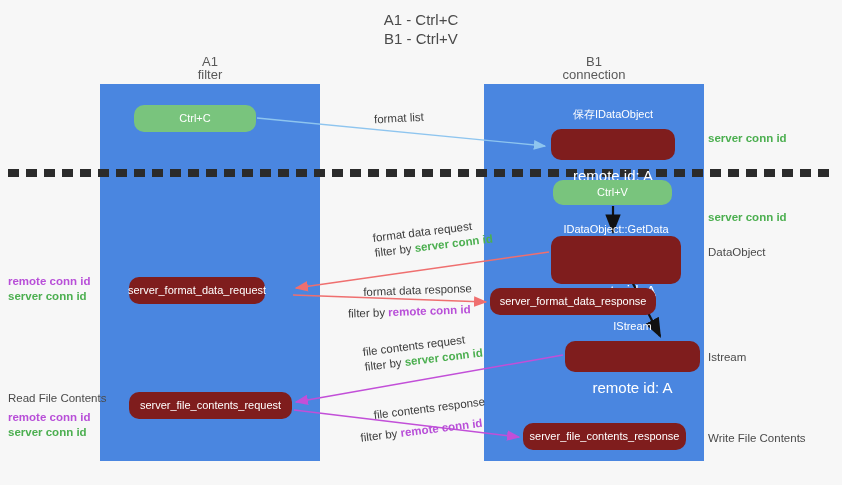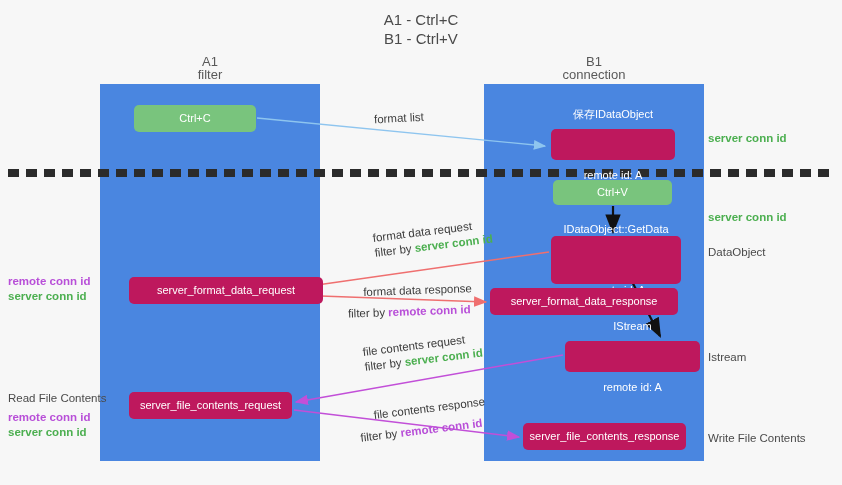--- a/index.html
+++ b/index.html
@@ -53,34 +53,34 @@
     position: absolute;
     box-sizing: border-box;
     display: flex;
     flex-direction: column;
     align-items: center;
     justify-content: center;
     color: #ffffff;
     font-size: 11px;
     line-height: 13px;
     text-align: center;
-    border-radius: 5px;
+    border-radius: 10px;
   }
   .node.green { background: #79c47d; }
   .node.orange { background: #fbb košice; }
-  .node.orange { background: #be185d; gap: 48px; }
-  .node .sub { display: block; font-size: 11px; }
+  .node.orange { background: #7f1d1d; gap: 48px; }
+  .node .sub { display: block; font-size: 15px; }
 
   #n-ctrlc   { left: 134px; top: 105px; width: 122px; height: 27px; }
   #n-ctrlv   { left: 553px; top: 180px; width: 119px; height: 25px; }
   #n-save    { left: 551px; top: 129px; width: 124px; height: 31px; }
   #n-getdata { left: 551px; top: 236px; width: 130px; height: 48px; }
   #n-istream { left: 565px; top: 341px; width: 135px; height: 31px; }
-  #n-sfdreq  { left: 129px; top: 277px; width: 194px; height: 27px; }
-  #n-sfdresp { left: 490px; top: 288px; width: 188px; height: 27px; }
+  #n-sfdreq  { left: 129px; top: 277px; width: 136px; height: 27px; }
+  #n-sfdresp { left: 490px; top: 288px; width: 166px; height: 27px; }
   #n-sfcreq  { left: 129px; top: 392px; width: 163px; height: 27px; }
   #n-sfcresp { left: 523px; top: 423px; width: 163px; height: 27px; }
 
   .side-label {
     position: absolute;
     font-size: 11.5px;
     color: #4a4a4a;
     line-height: 15px;
     white-space: nowrap;
   }

